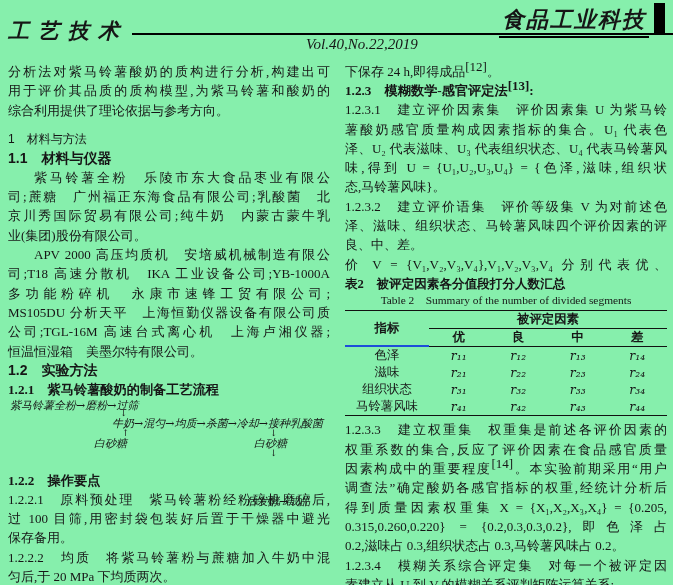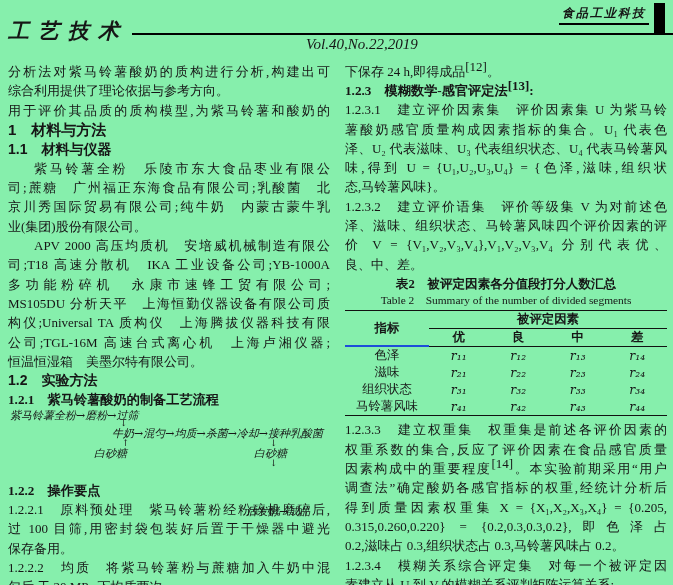--- a/index.html
+++ b/index.html
@@ -5,58 +5,58 @@
   html,body{margin:0;padding:0;background:#ffffff;}
   body{width:673px;height:585px;overflow:hidden;}
   .page{position:relative;width:673px;height:585px;background:#86efac;color:#161616;
         font-family:"Liberation Serif","DejaVu Serif",serif;overflow:hidden;}
 
   
   .hdr{position:absolute;top:0;left:0;right:0;height:60px;}
   .logo-left{position:absolute;left:8px;top:17px;font-size:21px;font-weight:bold;font-style:italic;
              letter-spacing:9px;white-space:nowrap;}
   .hdr-rule{position:absolute;left:132px;right:0;top:33px;height:2px;background:#000;}
-  .logo-right{position:absolute;right:24px;top:5px;font-size:12px;font-weight:bold;font-style:italic;
+  .logo-right{position:absolute;right:24px;top:5px;font-size:22px;font-weight:bold;font-style:italic;
               letter-spacing:2px;border-bottom:2px solid #000;padding:0 3px 1px 3px;white-space:nowrap;}
   .logo-bar{position:absolute;right:8px;top:3px;width:11px;height:32px;background:#000;}
   .vol{position:absolute;left:306px;top:36px;font-size:15px;font-style:italic;white-space:nowrap;}
 
   
   .columns{position:absolute;top:62px;left:8px;width:659px;display:flex;gap:15px;}
   .col{width:322px;}
 
   .line{font-size:13px;line-height:19.3px;height:19.3px;text-align:justify;text-align-last:justify;
         white-space:nowrap;overflow:visible;}
   .line.last{text-align-last:left;}
   .line.ind{text-indent:2em;}
   sup{font-size:13px;line-height:0;vertical-align:super;}
 
-  .h1{font-family:"Liberation Sans","DejaVu Sans",sans-serif;font-weight:bold;font-size:15px;
-      line-height:20px;height:20px;}
+  .h1{font-family:"Liberation Sans","DejaVu Sans",sans-serif;font-weight:normal;font-size:12px;
+      line-height:20px;height:20px;margin-top:9px;}
   .h2{font-family:"Liberation Sans","DejaVu Sans",sans-serif;font-weight:bold;font-size:14px;
       line-height:19px;height:19px;}
   .h3{font-weight:bold;font-size:13.2px;line-height:19px;height:19px;}
 
   
   .diagram{position:relative;height:72px;font-style:italic;font-size:11px;
            font-family:"DejaVu Serif","Liberation Serif",serif;}
   .fd{position:absolute;white-space:nowrap;line-height:12px;}
   .fd-arrow{font-size:9px;line-height:9px;font-style:normal;}
   .fd-a{left:2px;top:1px;}
   .fd-ar1{left:112px;top:10px;}
   .fd-b{left:104px;top:19px;}
   .fd-ar2{left:114px;top:30px;}
   .fd-s1{left:86px;top:39px;}
   .fd-ar3{left:262px;top:30px;}
   .fd-s2{left:246px;top:39px;}
   .fd-ar4{left:262px;top:50px;}
   .fd-c{left:238px;top:59px;margin-top:38px;}
 
   
-  .cap-zh{text-align:center;font-weight:bold;font-size:12.6px;line-height:17px;height:17px;margin-top:2px;}
+  .cap-zh{font-weight:bold;font-size:12.6px;line-height:17px;height:17px;margin-top:2px;}
   .cap-en{text-align:center;font-size:11.4px;line-height:15px;height:15px;}
   table.t2{width:100%;border-collapse:collapse;border-top:1.7px solid #111;border-bottom:1.7px solid #111;
            font-size:12.4px;margin:2px 0 4px 0;}
   .t2 th,.t2 td{padding:0;height:17px;line-height:17px;text-align:center;}
   .t2 th{font-weight:bold;}
   .t2 th.rowhead{width:84px;border-bottom:2px solid #1d4ed8;}
   .t2 th.group{border-bottom:1px solid #111;}
   .t2 tr.subhead th{border-bottom:1px solid #111;}
   .t2 td.lbl{font-weight:normal;}
   .t2 td.cell{font-style:italic;font-family:"DejaVu Serif",serif;}
@@ -69,33 +69,32 @@
     <div class="logo-left">工艺技术</div>
     <div class="hdr-rule"></div>
     <div class="logo-right">食品工业科技</div>
     <div class="logo-bar"></div>
     <div class="vol">Vol.40,No.22,2019</div>
   </div>
 
   <div class="columns">
     <section class="col" id="col-left">
         <div class="line">分析法对紫马铃薯酸奶的质构进行分析,构建出可</div>
+        <div class="line">用于评价其品质的质构模型,为紫马铃薯和酸奶的</div>
         <div class="line last">综合利用提供了理论依据与参考方向。</div>
-        <div class="line">用于评价其品质的质构模型,为紫马铃薯和酸奶的</div>
         <div class="h1">1　材料与方法</div>
         <div class="h2">1.1　材料与仪器</div>
         <div class="line ind">紫马铃薯全粉　乐陵市东大食品枣业有限公</div>
         <div class="line">司;蔗糖　广州福正东海食品有限公司;乳酸菌　北</div>
         <div class="line">京川秀国际贸易有限公司;纯牛奶　内蒙古蒙牛乳</div>
         <div class="line last">业(集团)股份有限公司。</div>
         <div class="line ind">APV 2000 高压均质机　安培威机械制造有限公</div>
         <div class="line">司;T18 高速分散机　IKA 工业设备公司;YB-1000A</div>
         <div class="line">多功能粉碎机　永康市速锋工贸有限公司;</div>
         <div class="line">MS105DU 分析天平　上海恒勤仪器设备有限公司质</div>
-        <div class="line">构仪;Universal TA 质构仪　上海腾拔仪器科技有限</div>
         <div class="line">公司;TGL-16M 高速台式离心机　上海卢湘仪器;</div>
         <div class="line last">恒温恒湿箱　美墨尔特有限公司。</div>
         <div class="h2">1.2　实验方法</div>
         <div class="h3">1.2.1　紫马铃薯酸奶的制备工艺流程</div>
         <div class="diagram">
           <span class="fd fd-a">紫马铃薯全粉→磨粉→过筛</span>
           <span class="fd fd-ar1 fd-arrow">↓</span>
           <span class="fd fd-b">牛奶→混匀→均质→杀菌→冷却→接种乳酸菌</span>
           <span class="fd fd-ar2 fd-arrow">↑</span>
           <span class="fd fd-s1">白砂糖</span>
@@ -114,22 +113,22 @@
     <section class="col" id="col-right">
         <div class="line last">下保存 24 h,即得成品<sup>[12]</sup>。</div>
         <div class="h3">1.2.3　模糊数学-感官评定法<sup>[13]</sup>:</div>
         <div class="line">1.2.3.1　建立评价因素集　评价因素集 U 为紫马铃</div>
         <div class="line">薯酸奶感官质量构成因素指标的集合。U₁ 代表色</div>
         <div class="line">泽、U₂ 代表滋味、U₃ 代表组织状态、U₄ 代表马铃薯风</div>
         <div class="line">味,得到 U = {U₁,U₂,U₃,U₄} = {色泽,滋味,组织状</div>
         <div class="line last">态,马铃薯风味}。</div>
         <div class="line">1.2.3.2　建立评价语集　评价等级集 V 为对前述色</div>
         <div class="line">泽、滋味、组织状态、马铃薯风味四个评价因素的评</div>
+        <div class="line last">良、中、差。</div>
         <div class="line">价 V = {V₁,V₂,V₃,V₄},V₁,V₂,V₃,V₄ 分别代表优、</div>
-        <div class="line last">良、中、差。</div>
         <div class="cap-zh">表2　被评定因素各分值段打分人数汇总</div>
         <div class="cap-en">Table 2 Summary of the number of divided segments</div>
         <table class="t2">
           <thead>
             <tr>
               <th class="rowhead" rowspan="2">指标</th>
               <th class="group" colspan="4">被评定因素</th>
             </tr>
             <tr class="subhead">
               <th class="grade">优</th>

